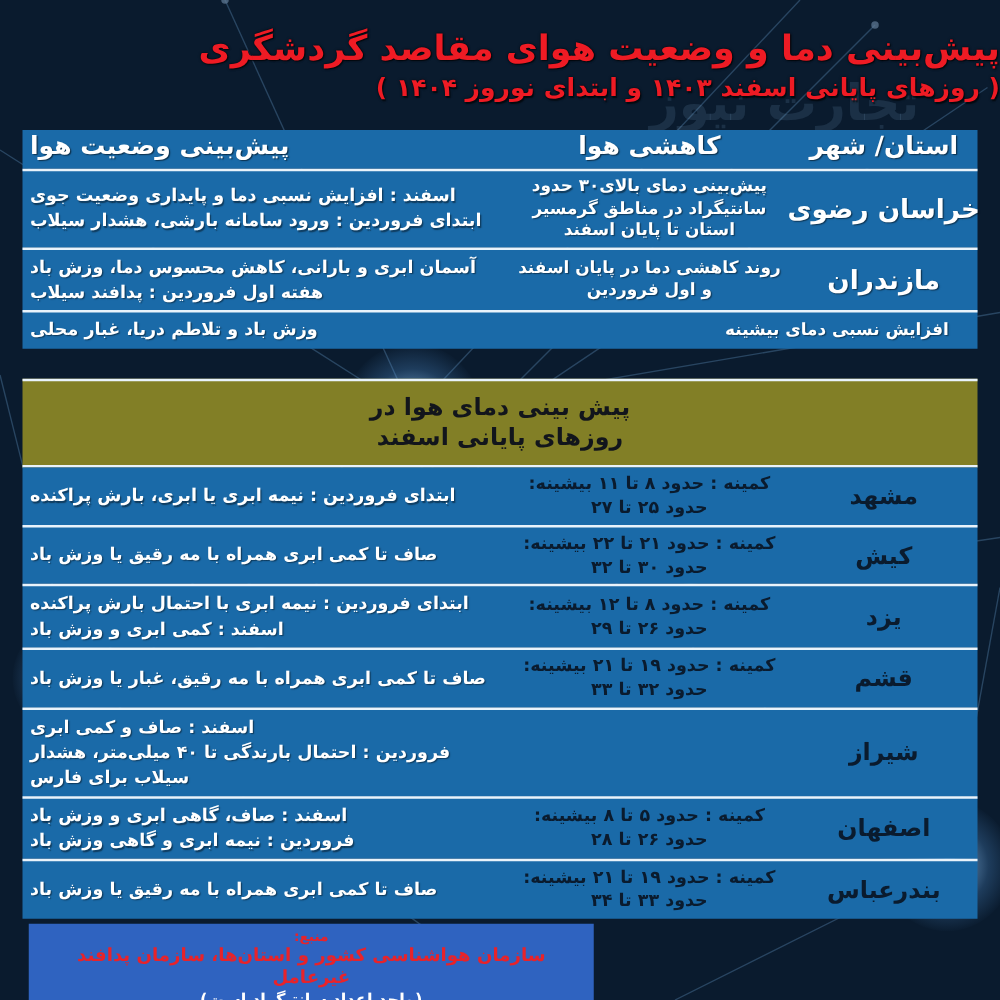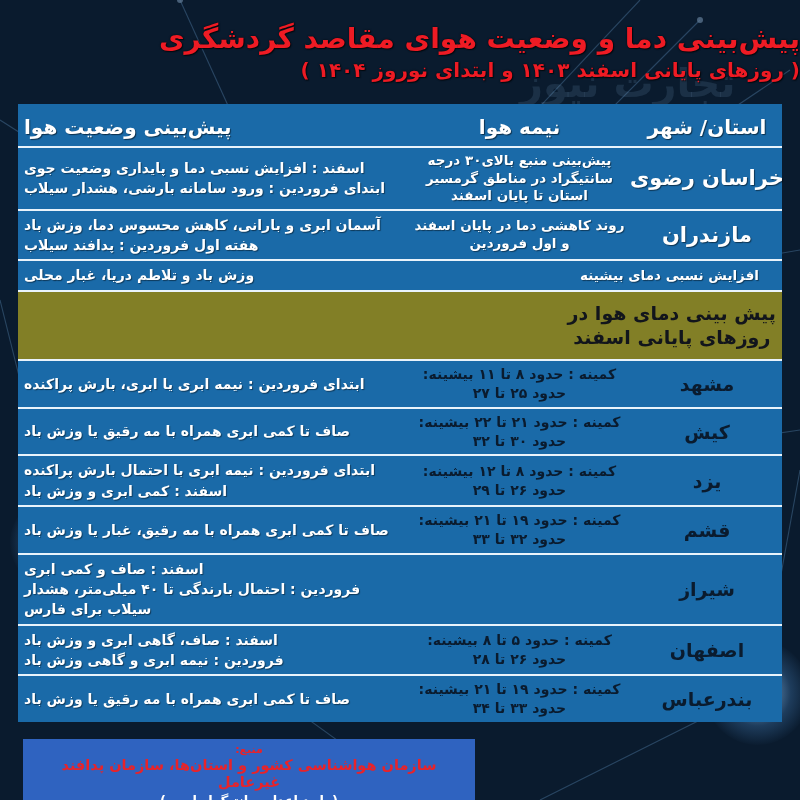--- a/index.html
+++ b/index.html
@@ -45,31 +45,31 @@
   .table{
     position:absolute;left:18px;top:104px;width:764px;z-index:4;
     direction:rtl;
   }
   .trow{display:flex;width:100%;align-items:stretch;background:#1a6aa8;}
   .trow + .trow{border-top:2px solid #e9f3fb;}
   .hdr{background:#1a6aa8;}
   .c-city{width:150px;flex:0 0 150px;display:flex;align-items:center;justify-content:center;padding:4px 4px;box-sizing:border-box;}
   .c-temp{width:225px;flex:0 0 225px;display:flex;align-items:center;justify-content:center;padding:4px 6px;box-sizing:border-box;}
   .c-desc{flex:1 1 auto;display:flex;align-items:center;justify-content:flex-end;padding:4px 10px 4px 6px;box-sizing:border-box;}
-  .hdr .c-city,.hdr .c-temp,.hdr .c-desc{padding-top:11px;padding-bottom:7px;}
+  .hdr .c-city,.hdr .c-temp,.hdr .c-desc{padding-top:0;padding-bottom:7px;}
   .h-text{color:#ffffff;font-size:20px;font-weight:bold;text-shadow:1px 1px 1px rgba(0,0,0,.55);}
   .prov{color:#ffffff;font-size:21px;font-weight:bold;text-shadow:1px 1px 1px rgba(0,0,0,.5);white-space:nowrap;}
   .cityname{color:#0a1b2e;font-size:19px;font-weight:bold;white-space:nowrap;}
   .temp{color:#0a1b2e;font-size:14px;font-weight:bold;line-height:1.35;text-align:center;}
   .temp-prov{color:#ffffff;font-size:13.5px;font-weight:bold;line-height:1.3;text-align:center;text-shadow:1px 1px 1px rgba(0,0,0,.45);}
   .desc{color:#ffffff;font-size:14px;font-weight:bold;line-height:1.45;text-align:left;text-shadow:1px 1px 1px rgba(0,0,0,.45);}
   .desc .ln{display:block;}
   .band{
-    background:#827f26;display:flex;align-items:center;
-    padding:9px 6px;border-top:2px solid #e9f3fb;border-bottom:2px solid #e9f3fb;
+    background:#827f26;display:flex;align-items:center;justify-content:center;
+    padding:9px 6px;border-top:2px solid #e9f3fb;border-bottom:2px solid #e9f3fb;margin-top:24px;
   }
   .band-text{color:#12151c;font-size:19px;font-weight:bold;line-height:1.3;text-align:center;}
   .band-text .ln{display:block;}
   
   .source{
     position:absolute;left:23px;top:739px;width:452px;
     background:#2f63c0;padding:5px 6px 6px;box-sizing:border-box;
     text-align:center;direction:rtl;z-index:5;
   }
   .src-label{color:#e8232a;font-size:11px;font-weight:bold;line-height:1.1;}
@@ -121,34 +121,34 @@
   <div class="title-sub">( روزهای پایانی اسفند ۱۴۰۳ و ابتدای نوروز ۱۴۰۴ )</div>
 </div>
 
 <div class="table">
 
   <div class="trow hdr">
     <div class="c-city">
       <span class="h-text">استان/ شهر</span>
     </div>
     <div class="c-temp">
-      <span class="h-text">نیمه هوا</span>
+      <span class="h-text">کاهشی هوا</span>
     </div>
     <div class="c-desc">
       <span class="h-text">پیش‌بینی وضعیت هوا</span>
     </div>
   </div>
 
   <div class="trow">
     <div class="c-city">
       <span class="prov">خراسان رضوی</span>
     </div>
     <div class="c-temp">
       <span class="temp-prov">
-        <span class="ln">پیش‌بینی  منبع بالای۳۰ درجه</span>
+        <span class="ln">پیش‌بینی  دمای بالای۳۰ حدود</span>
         <span class="ln">سانتیگراد در مناطق گرمسیر</span>
         <span class="ln">استان تا پایان اسفند</span>
       </span>
     </div>
     <div class="c-desc">
       <span class="desc">
         <span class="ln">اسفند : افزایش نسبی دما و پایداری وضعیت جوی</span>
         <span class="ln">ابتدای فروردین : ورود سامانه بارشی، هشدار سیلاب</span>
       </span>
     </div>

